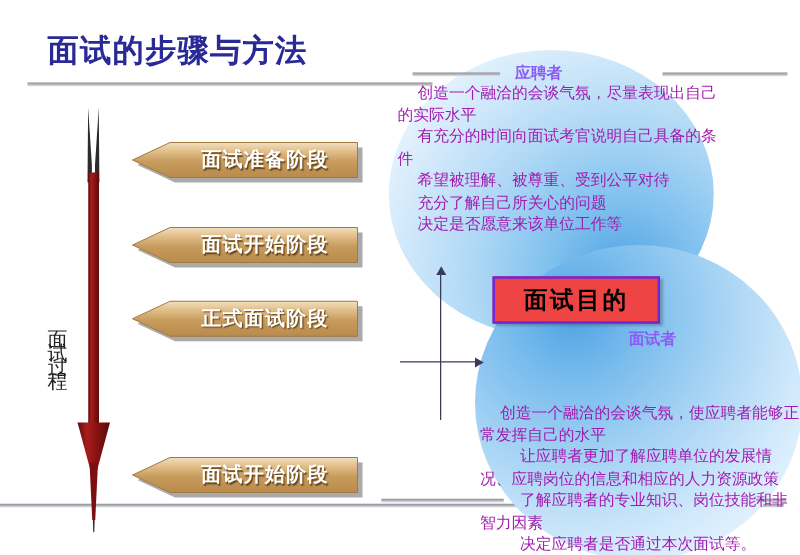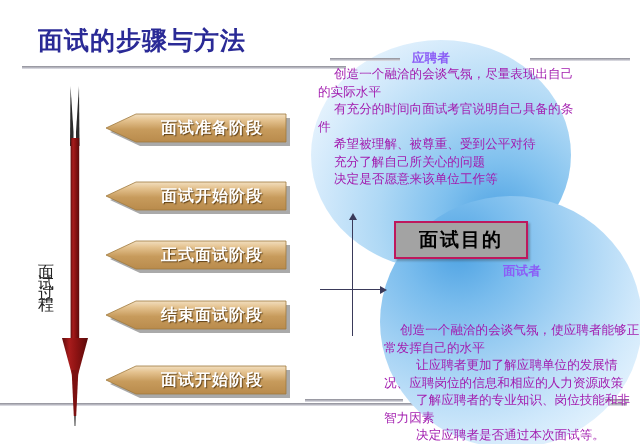--- a/index.html
+++ b/index.html
@@ -100,22 +100,22 @@
   #txt-applicant  { left: 318px; top: 65px;  width: 256px; }
   #txt-interviewer{ left: 384px; top: 277px; width: 256px; margin-top: 44px; }
 
   
   #goal-box {
     position: absolute;
     left: 394px;
     top: 221px;
     width: 130px;
     height: 34px;
-    background: #a3a3a3;
-    border: 2px solid #be185d;
+    background: #ef4444;
+    border: 2px solid #6d28d9;
     box-shadow: 2px 2px 2px rgba(60,60,60,.35);
     display: flex;
     align-items: center;
     justify-content: center;
     color: #000000;
     font-size: 19px;
     font-weight: bold;
     letter-spacing: 2px;
     font-family: "DejaVu Sans", "Liberation Serif", serif;
   }
@@ -299,35 +299,20 @@
           <stop offset="55%" stop-color="#c79b5c"></stop>
           <stop offset="100%" stop-color="#b98b4c"></stop>
         </linearGradient>
       </defs>
       <path d="M36,6 L186,6 L186,34 L36,34 L6,20 Z" fill="#8d8d8d" transform="translate(4,4)" opacity="0.75"></path>
       <path d="M36,6 L186,6 L186,34 L36,34 L6,20 Z" fill="url(#tan2)" stroke="#a07a3e" stroke-width="0.8"></path>
     </svg>
     <div class="label">正式面试阶段</div>
   </div>
 
-  <div class="stage" id="stage-3" style="left:100px; top:295px;">
-    <svg width="194" height="40" viewBox="0 0 194 40">
-      <defs>
-        <linearGradient id="tan3" x1="0" y1="0" x2="0" y2="1">
-          <stop offset="0%" stop-color="#f2dfc0"></stop>
-          <stop offset="22%" stop-color="#e4c28f"></stop>
-          <stop offset="55%" stop-color="#c79b5c"></stop>
-          <stop offset="100%" stop-color="#b98b4c"></stop>
-        </linearGradient>
-      </defs>
-      <path d="M36,6 L186,6 L186,34 L36,34 L6,20 Z" fill="#8d8d8d" transform="translate(4,4)" opacity="0.75"></path>
-      <path d="M36,6 L186,6 L186,34 L36,34 L6,20 Z" fill="url(#tan3)" stroke="#a07a3e" stroke-width="0.8"></path>
-    </svg>
-    <div class="label">结束面试阶段</div>
-  </div>
 
   <div class="stage" id="stage-4" style="left:100px; top:360px;">
     <svg width="194" height="40" viewBox="0 0 194 40">
       <defs>
         <linearGradient id="tan4" x1="0" y1="0" x2="0" y2="1">
           <stop offset="0%" stop-color="#f2dfc0"></stop>
           <stop offset="22%" stop-color="#e4c28f"></stop>
           <stop offset="55%" stop-color="#c79b5c"></stop>
           <stop offset="100%" stop-color="#b98b4c"></stop>
         </linearGradient>

